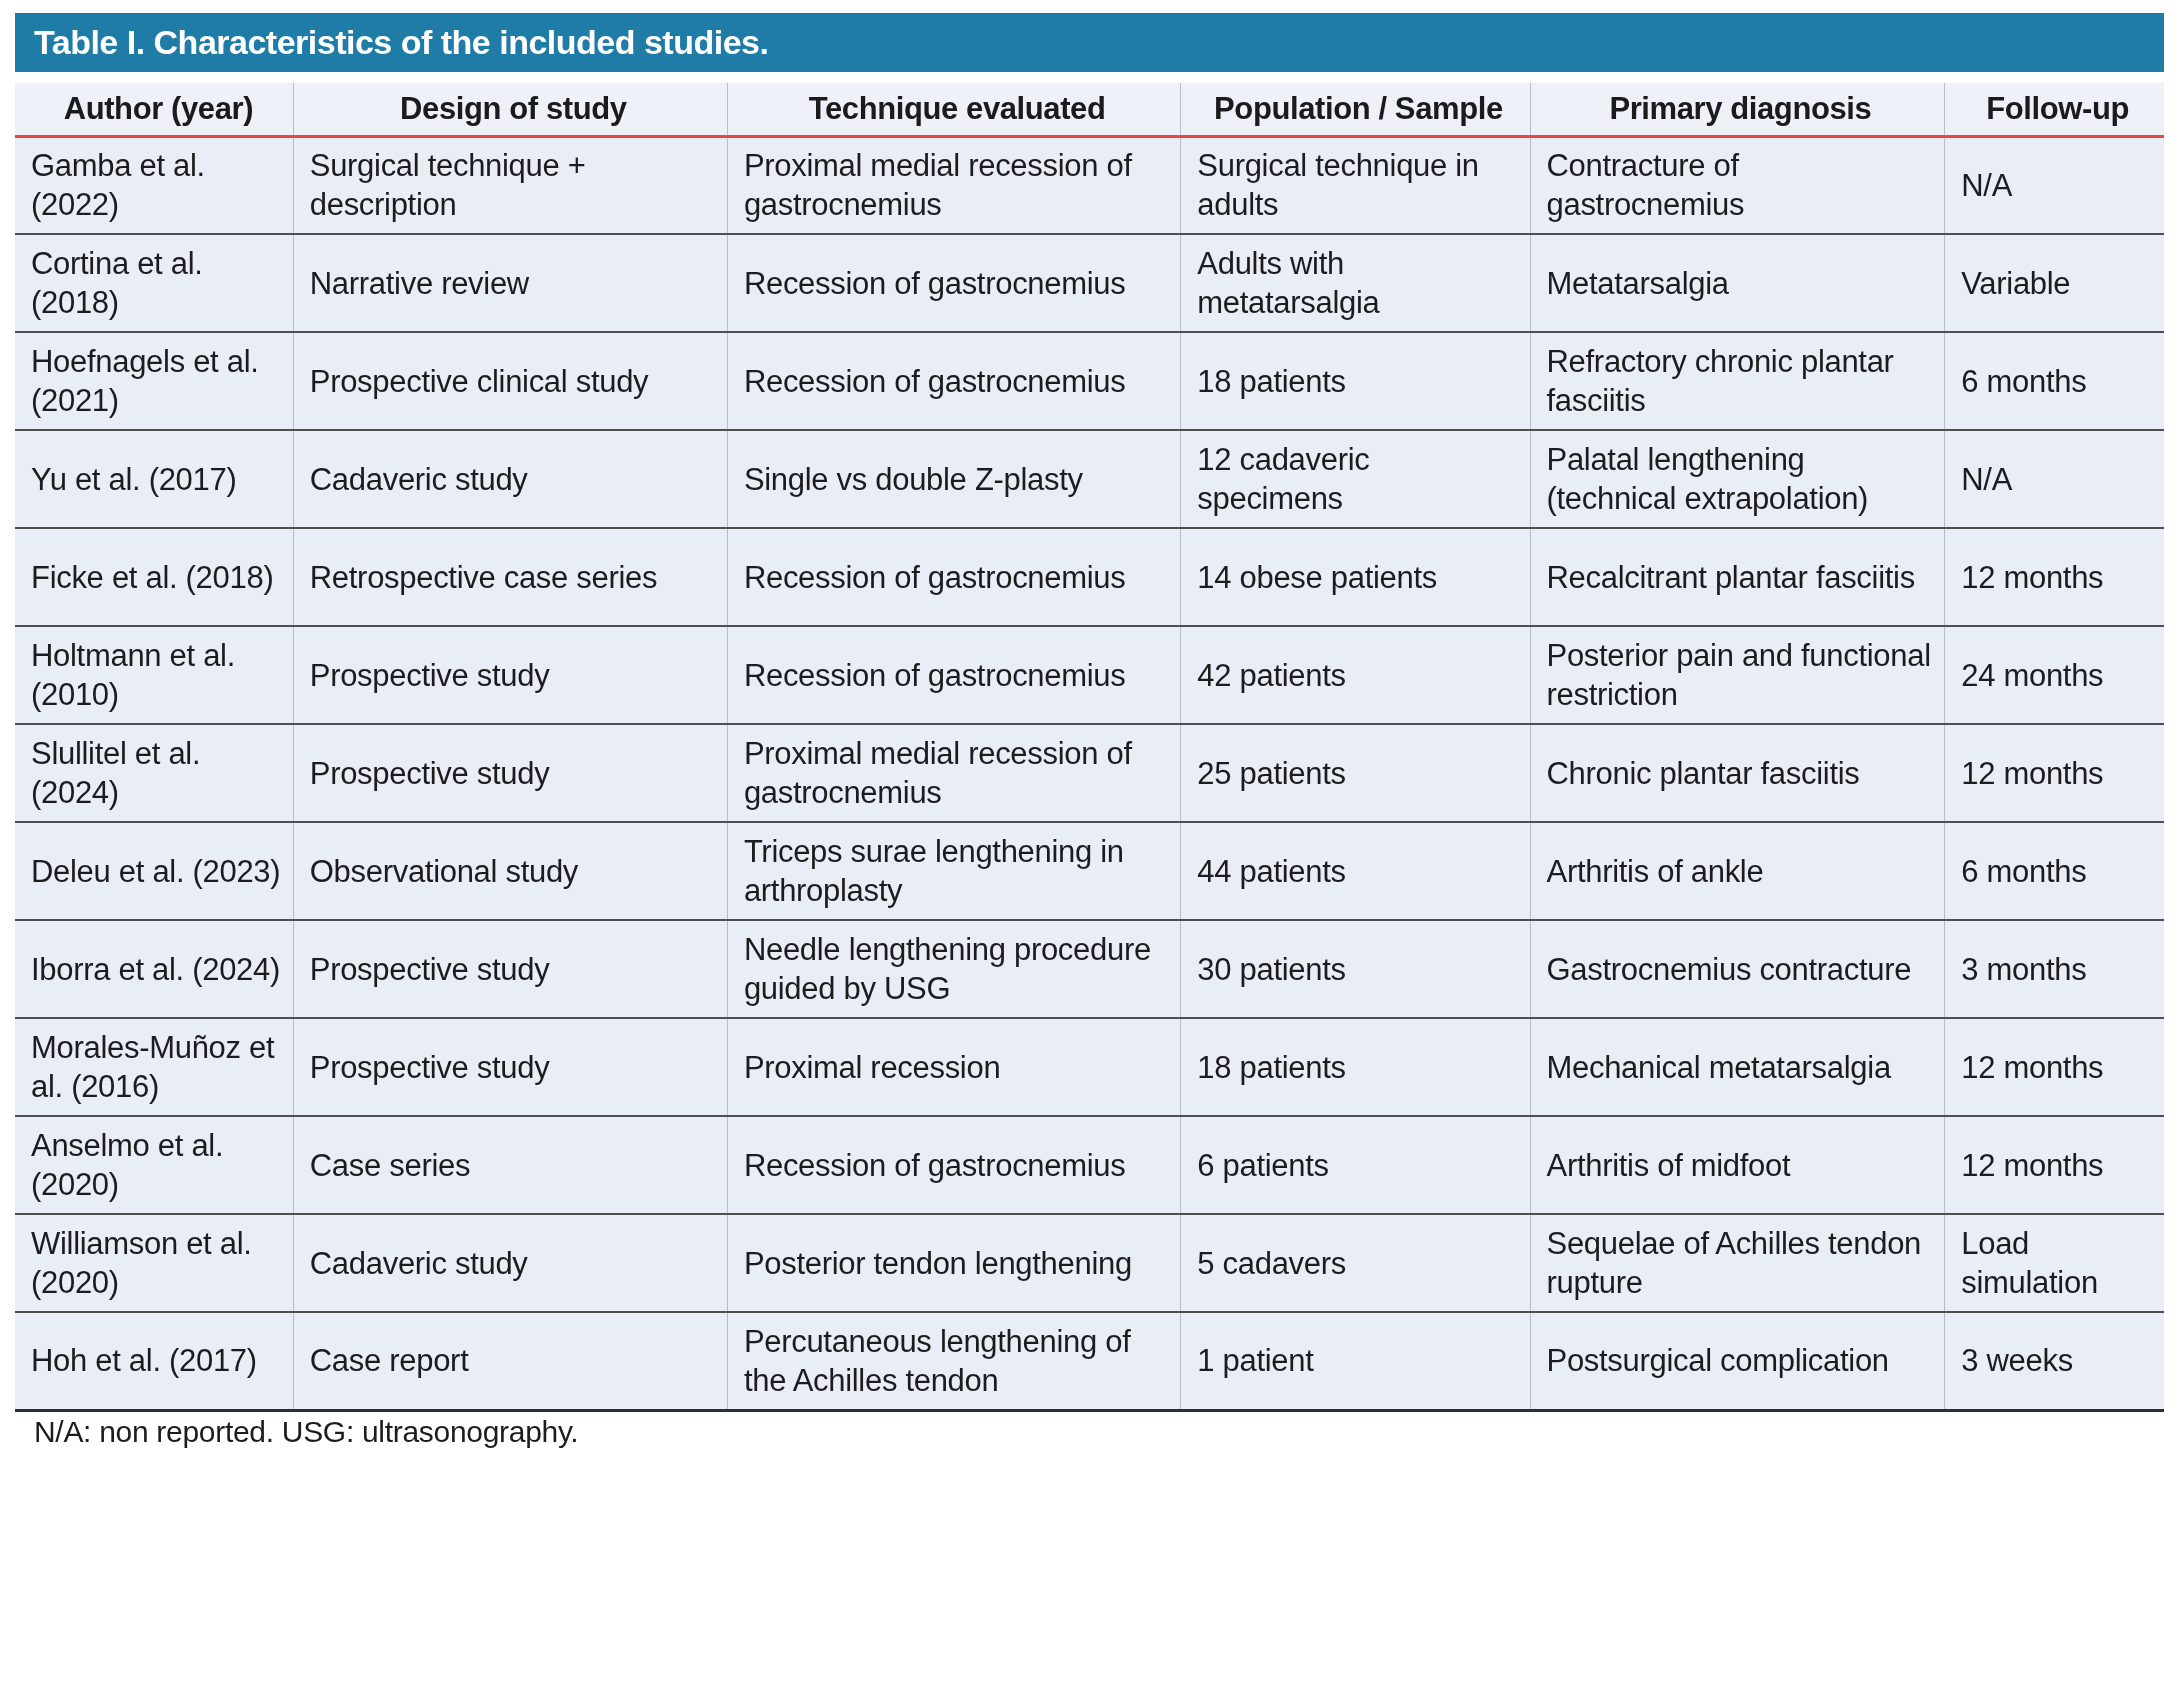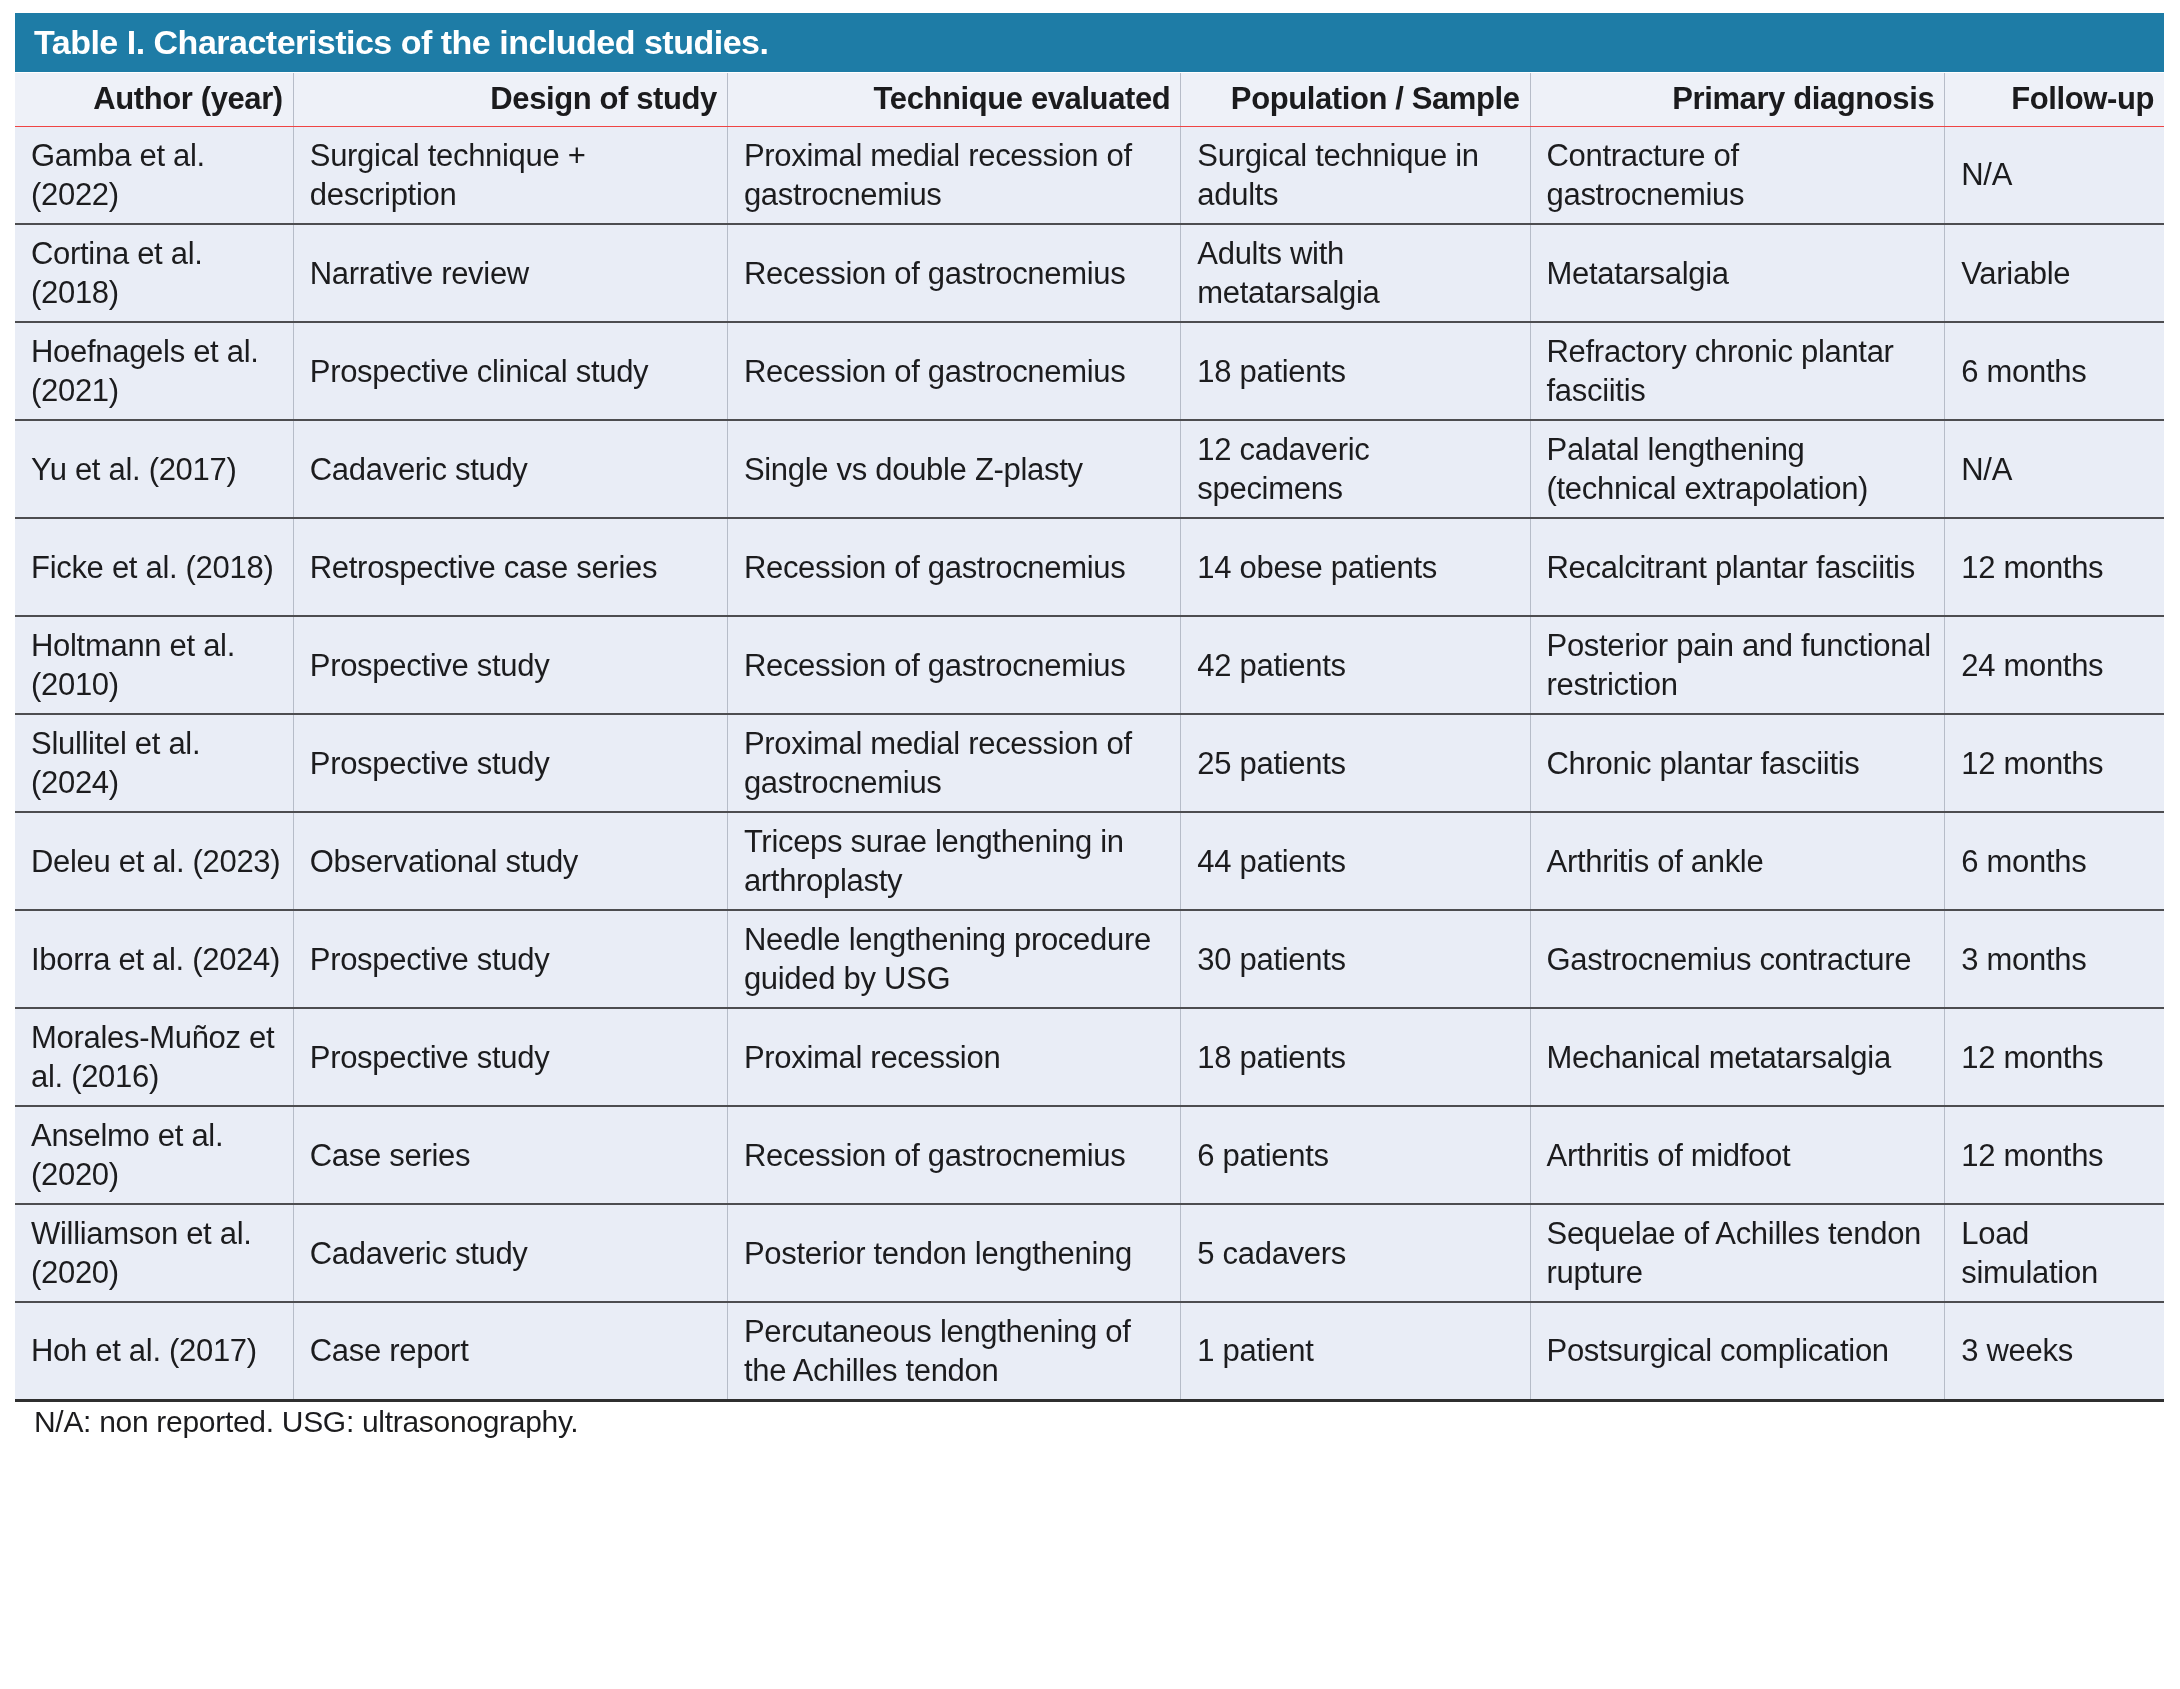--- a/index.html
+++ b/index.html
@@ -20,46 +20,46 @@
   .title-bar {
     background: #1e7ca6;
     color: #ffffff;
     height: 59px;
     line-height: 59px;
     font-size: 34px;
     font-weight: bold;
     letter-spacing: -0.5px;
     padding-left: 19px;
     box-sizing: border-box;
-    margin-bottom: 1px;
+    margin-bottom: 11px;
   }
   table.studies {
     width: 100%;
     border-collapse: collapse;
     table-layout: fixed;
     border-bottom: 3px solid #2f2f2f;
   }
   col.c-author     { width: 12.95%; }
   col.c-design     { width: 20.2%; }
   col.c-technique  { width: 21.1%; }
   col.c-population { width: 16.25%; }
   col.c-diagnosis  { width: 19.3%; }
   col.c-followup   { width: 10.2%; }
   thead th {
     background: #eef1f8;
     height: 53px;
-    text-align: right;
+    text-align: center;
     vertical-align: middle;
     font-size: 31px;
     font-weight: bold;
     letter-spacing: -0.4px;
     color: #1b1b1d;
     padding: 0 10px 0 16px;
     box-sizing: border-box;
-    border-bottom: 1px solid #ef4444;
+    border-bottom: 3px solid #ef4444;
   }
   thead th:first-child { padding-left: 19px; }
   tbody td {
     background: #e9edf6;
     height: 98px;
     vertical-align: middle;
     font-size: 31px;
     line-height: 39px;
     letter-spacing: -0.3px;
     color: #1c1c1e;

